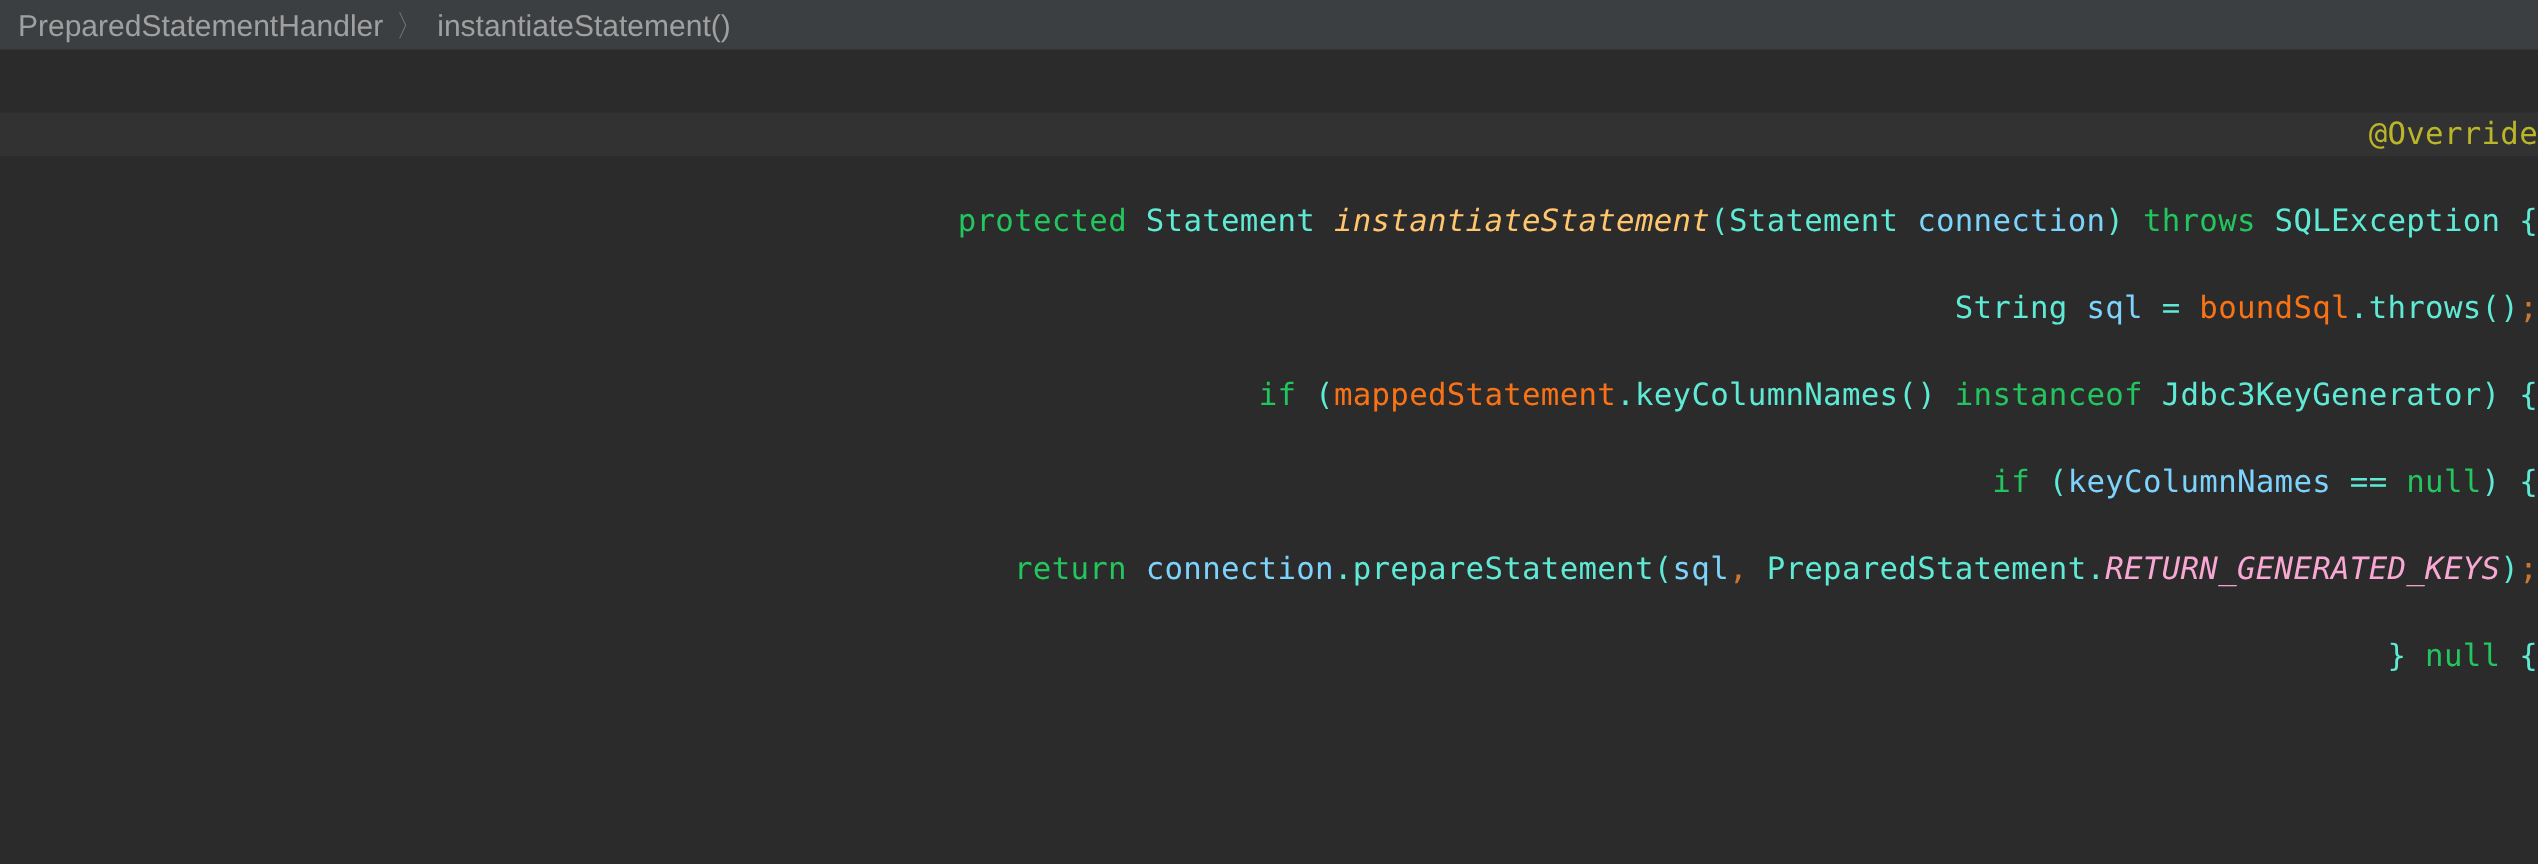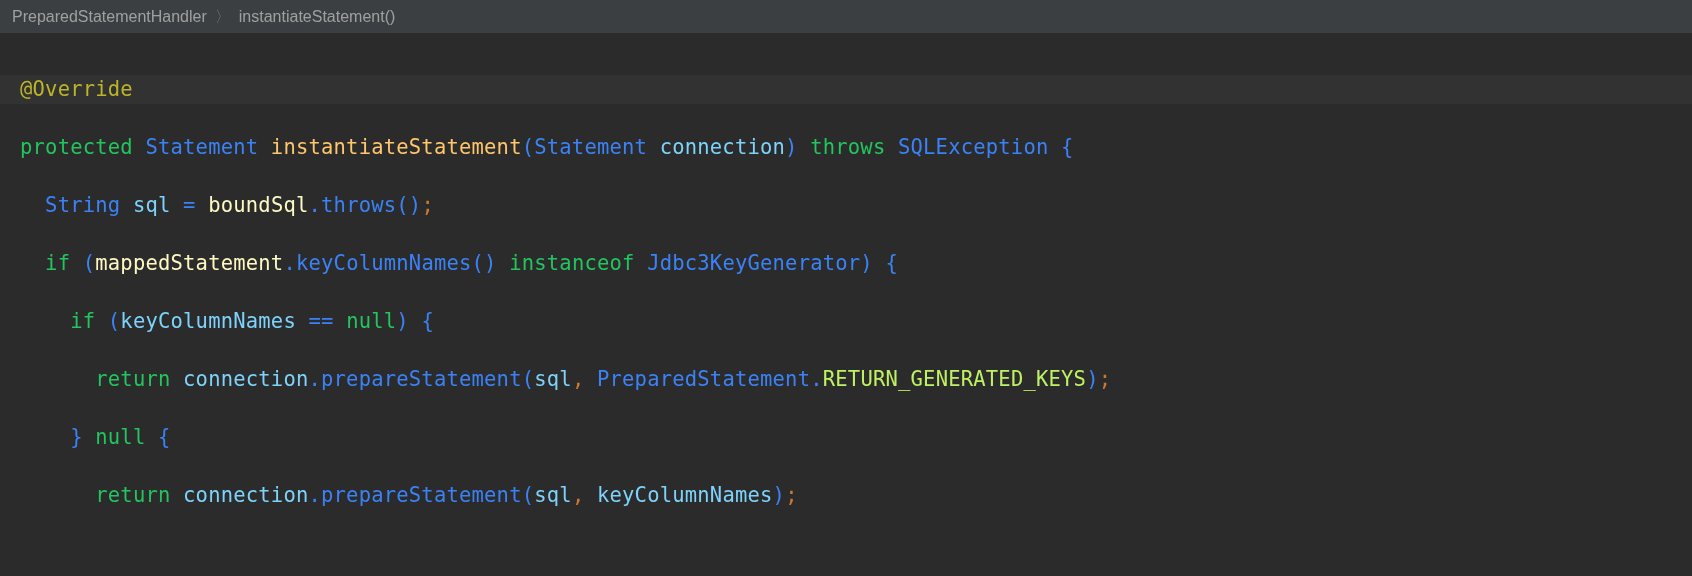--- a/index.html
+++ b/index.html
@@ -1,47 +1,46 @@
 <!DOCTYPE html>
 <html><head>
 <meta charset="utf-8">
 <style>
   html,body{margin:0;padding:0;background:#2b2b2b;width:1692px;height:576px;overflow:hidden;font-family:Menlo,Consolas,"DejaVu Sans Mono",monospace;}
-  .breadcrumb{height:34px;line-height:34px;background:#3c3f41;color:#a0a0a0;padding:0 12px;font-size:16px;border-bottom:1px solid #2b2b2b;box-sizing:border-box;font-family:"Helvetica Neue","Segoe UI",Arial,sans-serif;}
+  .breadcrumb{height:34px;line-height:34px;background:#3c3f41;color:#a0a0a0;padding:0 12px;font-size:20px;border-bottom:1px solid #2b2b2b;box-sizing:border-box;font-family:"Helvetica Neue","Segoe UI",Arial,sans-serif;}
   .breadcrumb .sep{color:#707070;margin:0 8px;font-family:Menlo,monospace;}
   .editor{padding:12px 0 0 20px;font-size:20.5px;line-height:29px;white-space:pre;color:#a9b7c6; letter-spacing:0.2px;}
   .hl-line{position:absolute;left:0;right:0;height:29px;background:#323232;z-index:0;}
-  .editor > div{position:relative;z-index:1;}
+  .editor > div{position:relative;z-index:1;text-align:right;}
   .tk-ann{color:#bbb529;}
   .tk-key{color:#22c55e;}
-  .tk-type{color:#3b82f6;}
-  .tk-def{color:#ffc66d;}
+  .tk-type{color:#5eead4;}
+  .tk-def{color:#ffc66d;font-style:italic;}
   .tk-param{color:#7dd3fc;}
-  .tk-field{color:#fef9c3;}
-  .tk-static{color:#bef264;}
+  .tk-field{color:#f97316;}
+  .tk-static{color:#f9a8d4;font-style:italic;}
   .tk-punc{color:#cc7832;}
 </style>
 </head>
 <body>
 
 <div class="breadcrumb">
   <span>PreparedStatementHandler</span><span class="sep">〉</span><span>instantiateStatement()</span>
 </div>
 
 <div class="hl-line" style="top:75px"></div>
 
 <div class="editor">
 <div><span class="tk-ann">@Override</span></div>
 <div><span class="tk-key">protected </span><span class="tk-type">Statement </span><span class="tk-def">instantiateStatement</span><span class="tk-type">(Statement </span><span class="tk-param">connection</span><span class="tk-type">) </span><span class="tk-key">throws </span><span class="tk-type">SQLException {</span></div>
 <div><span class="tk-type">  String </span><span class="tk-param">sql</span><span class="tk-type"> = </span><span class="tk-field">boundSql</span><span class="tk-type">.throws()</span><span class="tk-punc">;</span></div>
 <div><span>  </span><span class="tk-key">if </span><span class="tk-type">(</span><span class="tk-field">mappedStatement</span><span class="tk-type">.keyColumnNames() </span><span class="tk-key">instanceof </span><span class="tk-type">Jdbc3KeyGenerator) {</span></div>
 <div><span>    </span><span class="tk-key">if </span><span class="tk-type">(</span><span class="tk-param">keyColumnNames</span><span class="tk-type"> == </span><span class="tk-key">null</span><span class="tk-type">) {</span></div>
 <div><span>      </span><span class="tk-key">return </span><span class="tk-param">connection</span><span class="tk-type">.prepareStatement(</span><span class="tk-param">sql</span><span class="tk-punc">, </span><span class="tk-type">PreparedStatement.</span><span class="tk-static">RETURN_GENERATED_KEYS</span><span class="tk-type">)</span><span class="tk-punc">;</span></div>
 <div><span class="tk-type">    } </span><span class="tk-key">null </span><span class="tk-type">{</span></div>
-<div><span>      </span><span class="tk-key">return </span><span class="tk-param">connection</span><span class="tk-type">.prepareStatement(</span><span class="tk-param">sql</span><span class="tk-punc">, </span><span class="tk-param">keyColumnNames</span><span class="tk-type">)</span><span class="tk-punc">;</span></div>
 
 
 
 
 
 
 
 </div>
 
 </body></html>

